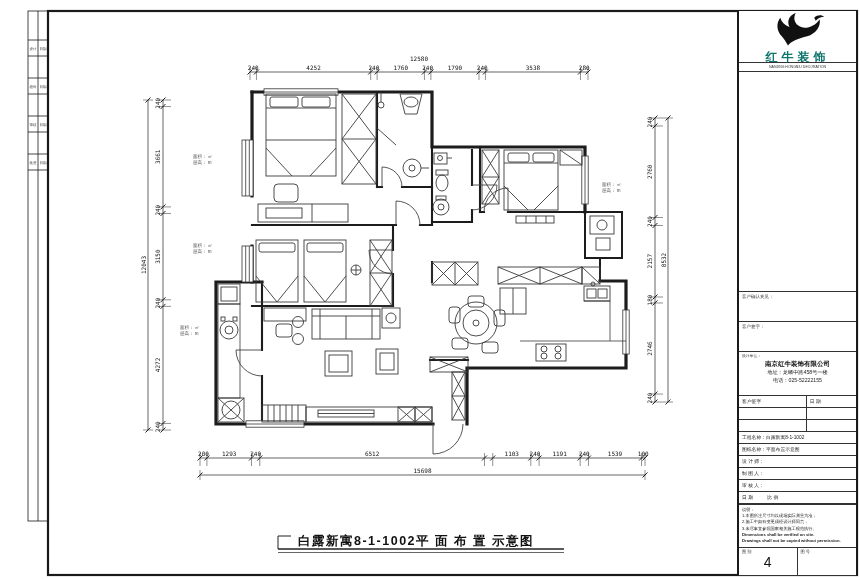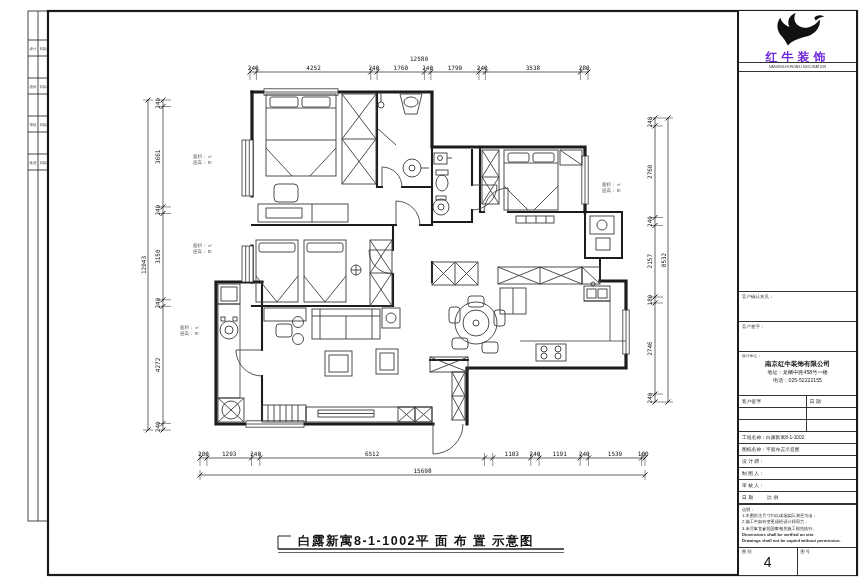--- a/index.html
+++ b/index.html
@@ -4,21 +4,21 @@
 <style>
   html,body{margin:0;padding:0;background:#f2f2f2;}
   .sheet{position:relative;width:860px;height:580px;background:#ffffff;overflow:hidden;
          font-family:"Liberation Sans",sans-serif;color:#222;}
   svg.plan{position:absolute;left:0;top:0;}
   
   .tb{position:absolute;left:737px;top:11px;width:120px;height:564px;box-sizing:border-box;
       border-left:2.5px solid #1a1a1a;border-right:1.5px solid #1a1a1a;background:#fff;}
   .tb section{box-sizing:border-box;border-bottom:1px solid #333;overflow:hidden;}
   .tb-logo{height:52px;text-align:center;padding-top:2px;}
-  .tb-brand{font-size:12px;font-weight:bold;letter-spacing:4px;padding-left:0;color:#6d28d9;line-height:13px;}
+  .tb-brand{font-size:12px;font-weight:bold;letter-spacing:4px;padding-left:0;color:#0f766e;line-height:13px;}
   .tb-sub{height:9px;font-size:3.5px;text-align:center;line-height:9px;color:#333;}
   .tb-big{height:220px;}
   .tb-client{height:30px;font-size:4.5px;padding:2px 3px;color:#333;}
   .tb-co{height:44px;}
   .tb-co .hdr{font-size:3.8px;padding:1px 3px;text-align:left;color:#333;}
   .tb-co .c1{font-size:6.5px;font-weight:bold;text-align:center;line-height:9px;color:#111;}
   .tb-co .c2{font-size:5.2px;text-align:center;line-height:8px;color:#222;}
   .tb-rows{border-bottom:0;}
   .tr{height:12px;box-sizing:border-box;border-bottom:1px solid #333;font-size:4.8px;
       line-height:11px;padding-left:3px;overflow:hidden;color:#222;}

